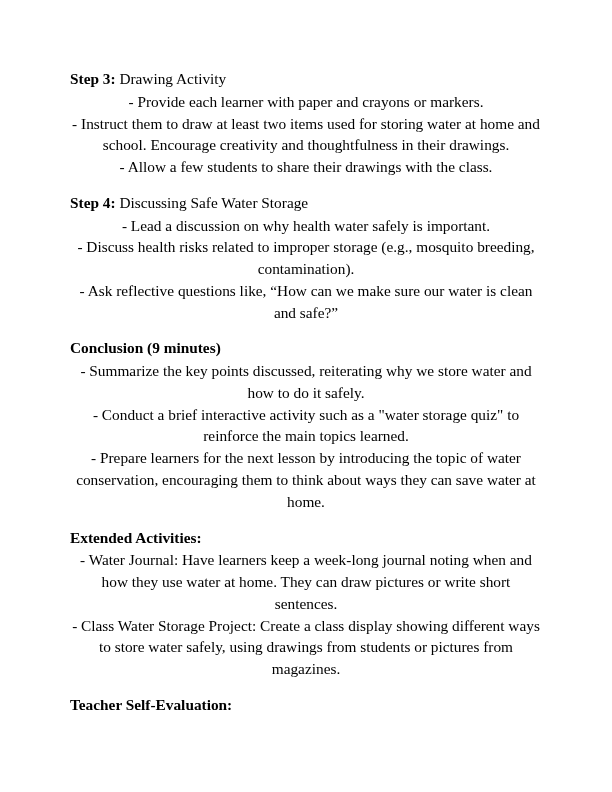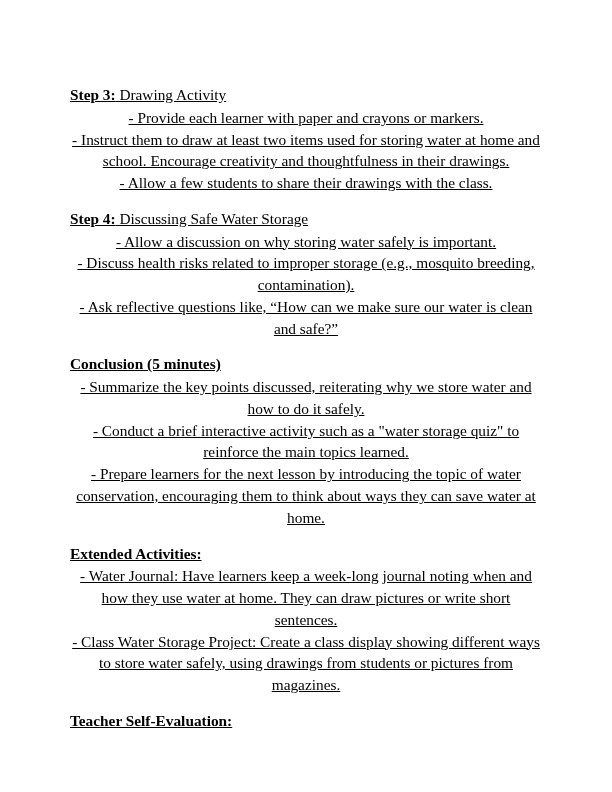--- a/index.html
+++ b/index.html
@@ -16,23 +16,22 @@
   }
   .page {
     position: relative;
     width: 612px;
     height: 792px;
     box-sizing: border-box;
   }
   .content {
     position: absolute;
     left: 70px;
-    top: 84px;
+    top: 68px;
     width: 472px;
-    text-decoration: underline;
   }
   .block {
     margin: 0 0 14px 0;
   }
   .block:last-child {
     margin-bottom: 17px;
   }
   .heading {
     font-weight: bold;
     font-size: 11.5pt;
@@ -62,27 +61,27 @@
 
     <div class="block">
       <p class="step-head"><span class="step-label">Step 3:</span><span> Drawing Activity</span></p>
       <p class="line">- Provide each learner with paper and crayons or markers.</p>
       <p class="line">- Instruct them to draw at least two items used for storing water at home and school. Encourage creativity and thoughtfulness in their drawings.</p>
       <p class="line">- Allow a few students to share their drawings with the class.</p>
     </div>
 
     <div class="block">
       <p class="step-head"><span class="step-label">Step 4:</span><span> Discussing Safe Water Storage</span></p>
-      <p class="line">- Allow a discussion on why storing water safely is important.</p>
+      <p class="line">- Lead a discussion on why health water safely is important.</p>
       <p class="line">- Discuss health risks related to improper storage (e.g., mosquito breeding, contamination).</p>
       <p class="line">- Ask reflective questions like, “How can we make sure our water is clean and safe?”</p>
     </div>
 
     <div class="block">
-      <p class="heading">Conclusion (5 minutes)</p>
+      <p class="heading">Conclusion (9 minutes)</p>
       <p class="line">- Summarize the key points discussed, reiterating why we store water and how to do it safely.</p>
       <p class="line">- Conduct a brief interactive activity such as a "water storage quiz" to reinforce the main topics learned.</p>
       <p class="line">- Prepare learners for the next lesson by introducing the topic of water conservation, encouraging them to think about ways they can save water at home.</p>
     </div>
 
     <div class="block">
       <p class="heading">Extended Activities:</p>
       <p class="line">- Water Journal: Have learners keep a week-long journal noting when and how they use water at home. They can draw pictures or write short sentences.</p>
       <p class="line">- Class Water Storage Project: Create a class display showing different ways to store water safely, using drawings from students or pictures from magazines.</p>
     </div>

